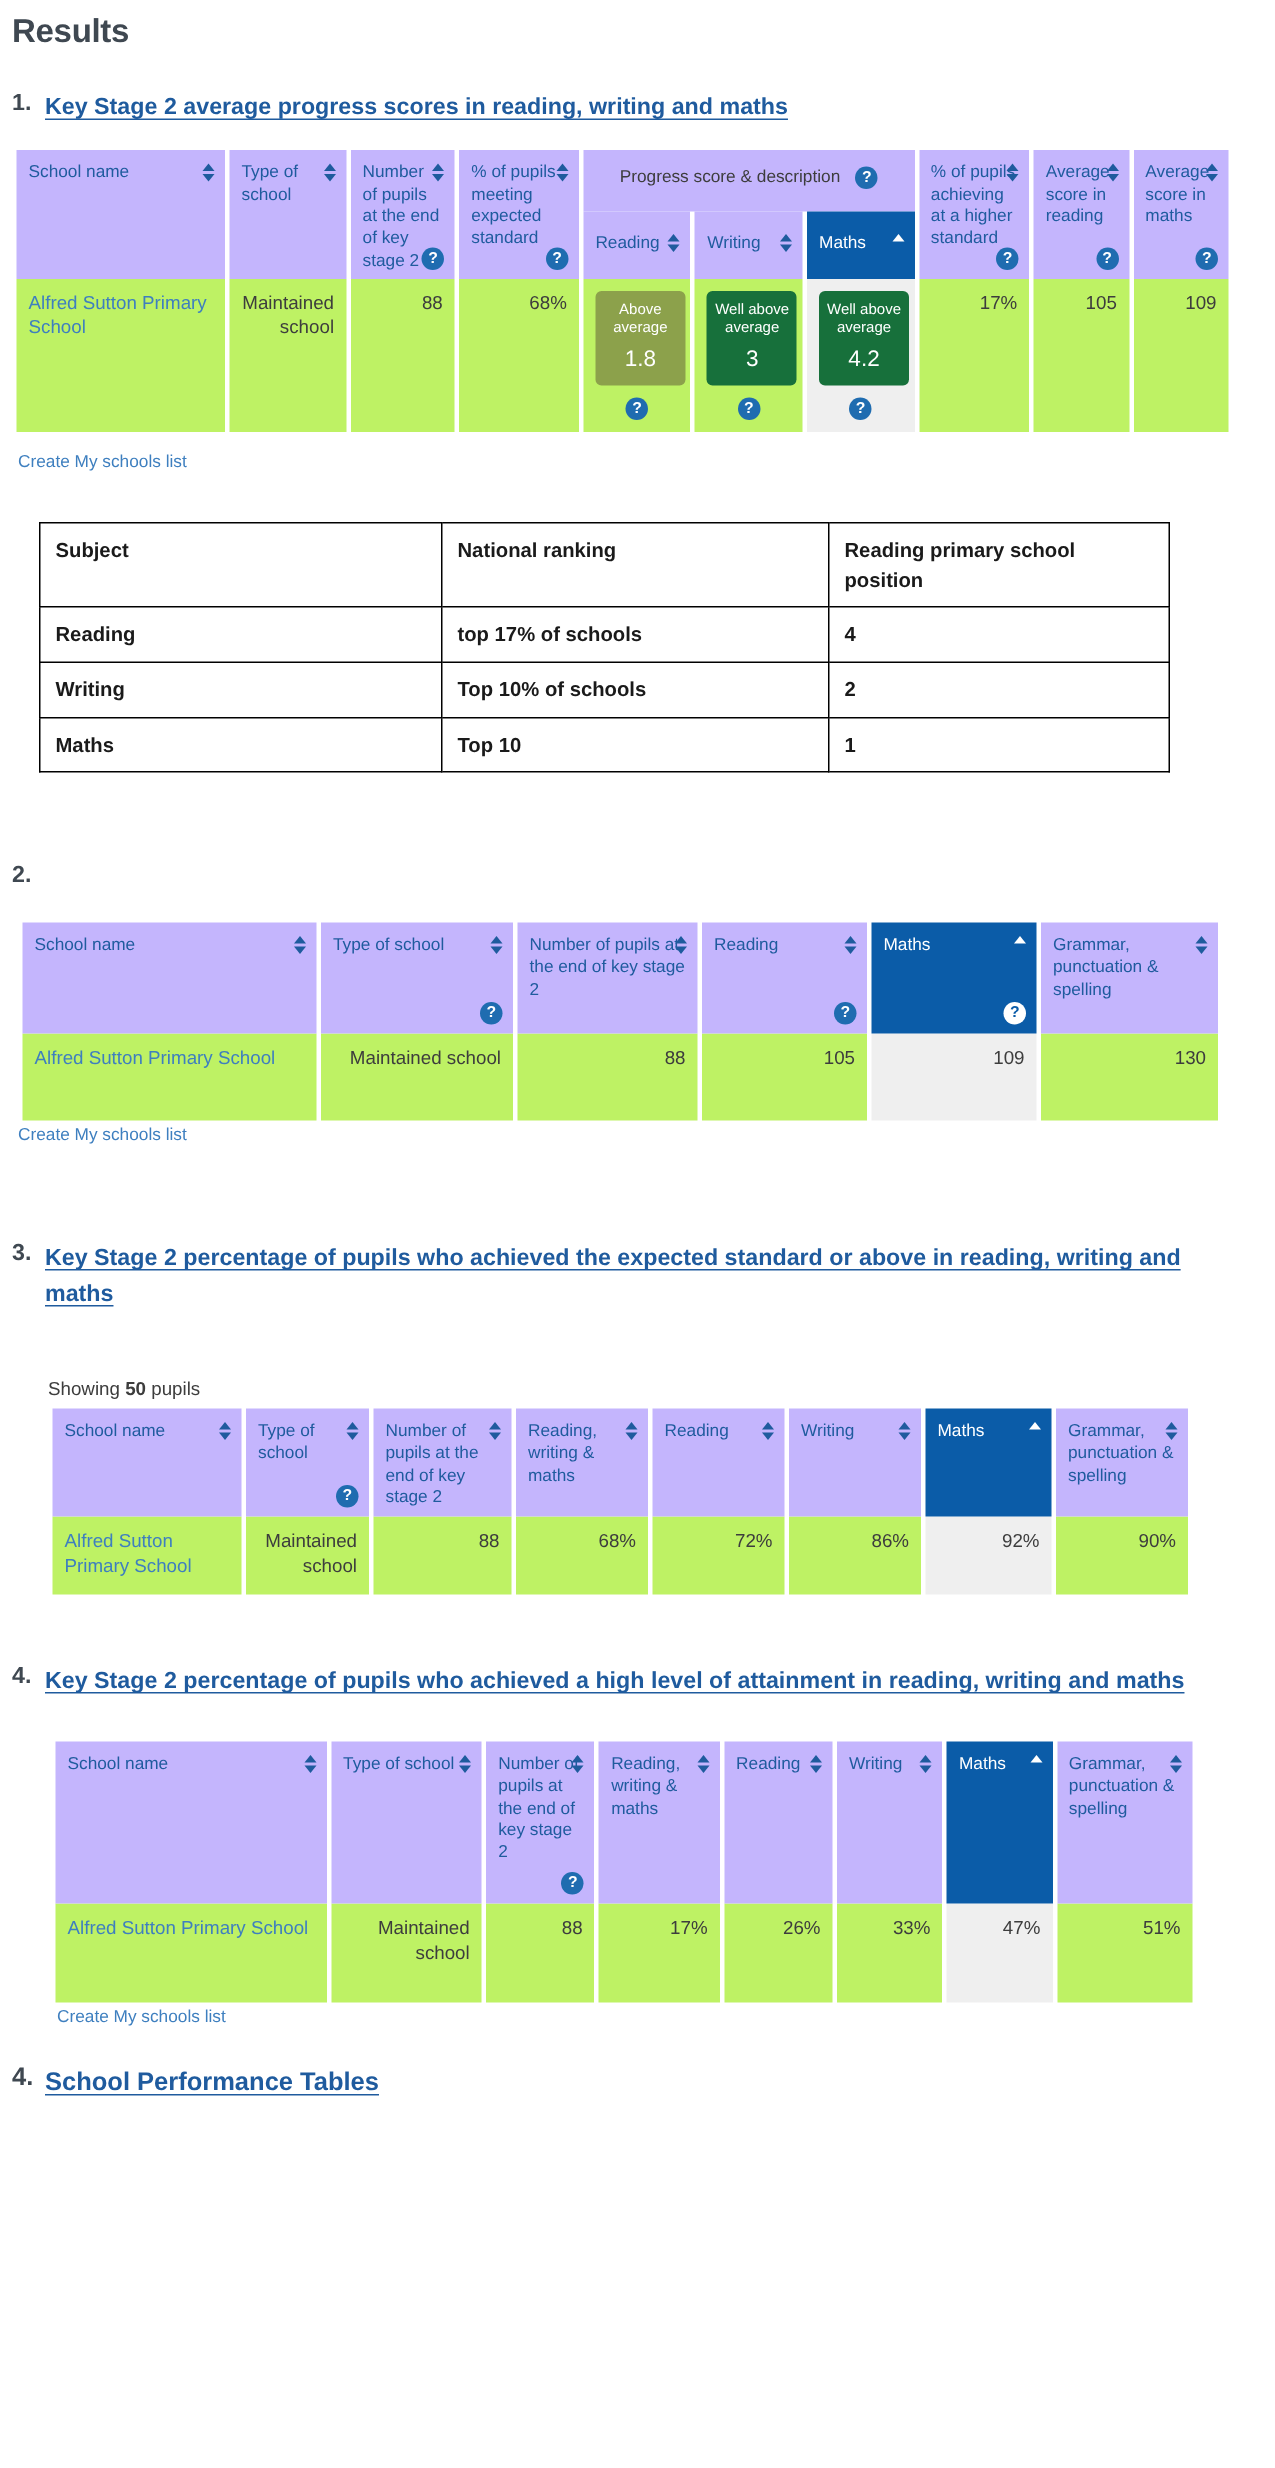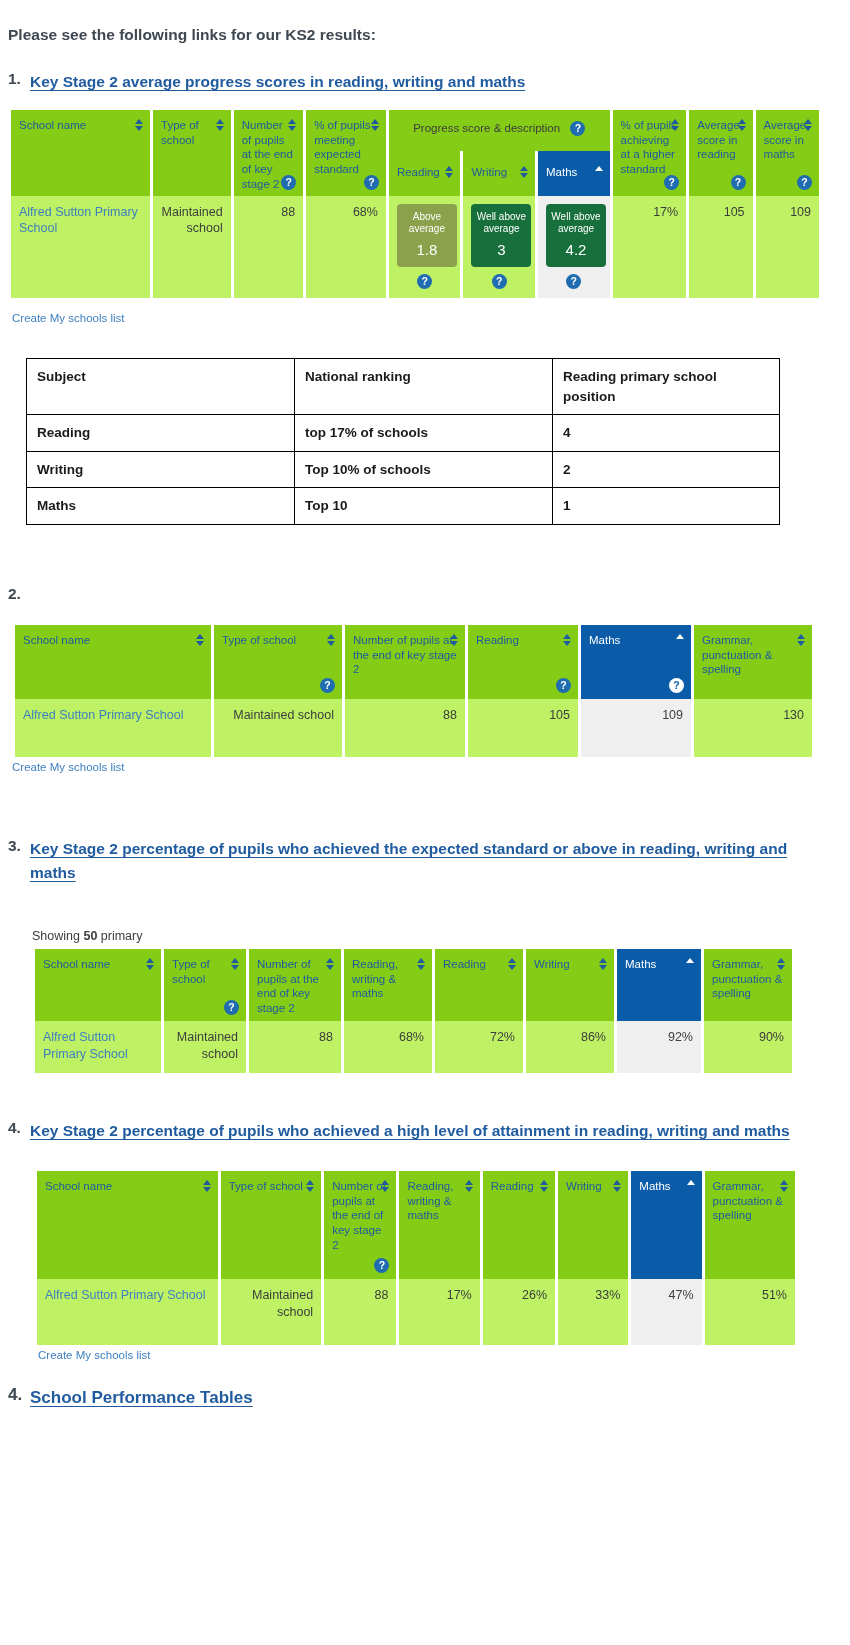--- a/index.html
+++ b/index.html
@@ -54,21 +54,21 @@
   
   .perf-wrap { margin: 16px 0 0 0; }
 
   .perf-table {
     border-collapse: separate;
     border-spacing: 3px 0;
     font-family: "Liberation Sans", sans-serif;
     table-layout: fixed;
   }
   .perf-table th {
-    background: #84cc16;
+    background: #c4b5fd;
     color: #1f5b9e;
     font-weight: normal;
     vertical-align: top;
     text-align: left;
     padding: 8px 8px 4px 8px;
     position: relative;
     font-size: 11.5px;
     line-height: 1.28;
   }
   .perf-table th.sorted {
@@ -182,22 +182,22 @@
     line-height: 1.45;
   }
   .rank-table th { height: 52px; }
   .rank-table td { height: 36px; }
 </style>
 </head>
 <body>
 
 <div class="page">
 
-
-  <p class="intro">Please see the following links for our KS2 results:</p>
+  <h1 class="page-title">Results</h1>
+
 
   <div class="sec-head">
     <span class="sec-num">1.</span>
     <a href="#" class="sec-link">Key Stage 2 average progress scores in reading, writing and maths</a>
   </div>
 
   <div class="perf-wrap">
     <table class="perf-table" style="margin-left:8px; width:814px;">
       <colgroup>
         <col style="width:136px">
@@ -442,21 +442,21 @@
     <a href="#" class="create-list" style="margin-top:2px">Create My schools list</a>
   </div>
 
   <div class="sec-head" style="margin-top:62px">
     <span class="sec-num">3.</span>
     <a href="#" class="sec-link">Key Stage 2 percentage of pupils who achieved the expected standard or above in reading, writing and maths</a>
   </div>
 
   <div class="perf-wrap" style="margin-top:44px">
     <div class="showing">
-      <span>Showing </span><b>50</b><span> primary</span>
+      <span>Showing </span><b>50</b><span> pupils</span>
     </div>
     <table class="perf-table" style="margin-left:32px; width:748px;">
       <colgroup>
         <col style="width:126px">
           <col style="width:82px">
           <col style="width:92px">
           <col style="width:88px">
         <col style="width:88px">
           <col style="width:88px">
           <col style="width:84px">

